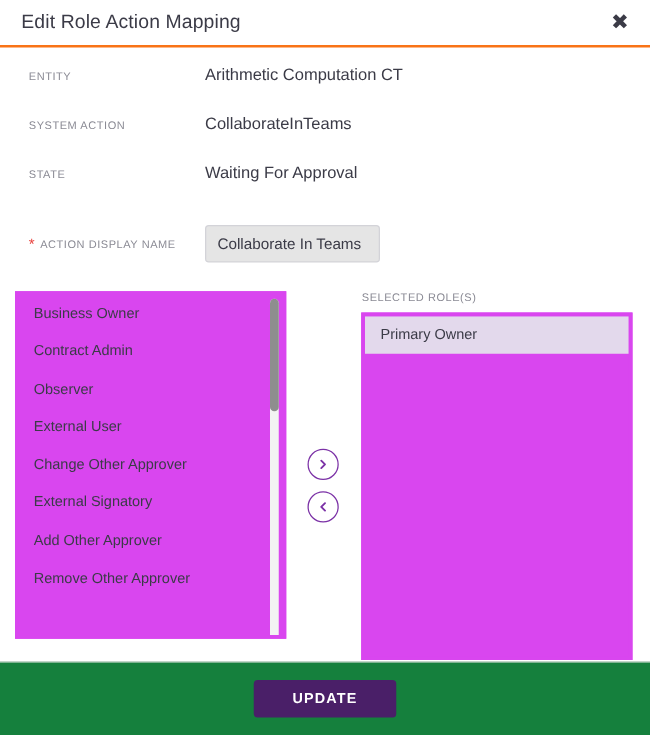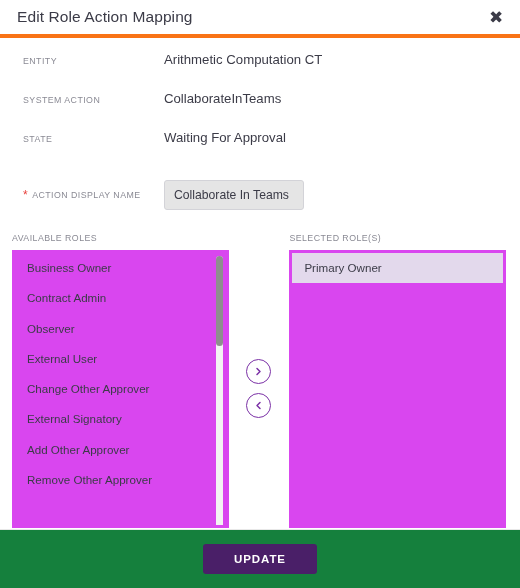--- a/index.html
+++ b/index.html
@@ -20,21 +20,21 @@
     display: flex;
     flex-direction: column;
     background: #ffffff;
     box-sizing: border-box;
   }
 
   
   .dialog-header {
     height: 38px;
     min-height: 38px;
-    border-bottom: 4px solid #f97316;
+    border-bottom: 2px solid #f97316;
     display: flex;
     align-items: center;
     justify-content: space-between;
     padding: 0 14px 0 17px;
     box-sizing: border-box;
   }
   .dialog-title {
     font-size: 15.5px;
     color: #3b3b47;
     letter-spacing: 0.1px;
@@ -255,21 +255,20 @@
       <div class="field-label">
         <span class="req-star">*</span>
         <span>ACTION DISPLAY NAME</span>
       </div>
       <input class="text-input" type="text" value="Collaborate In Teams" style="">
     </div>
 
     <div class="transfer">
 
       <div class="transfer-col col-left">
-        <div class="list-caption">AVAILABLE ROLES</div>
         <div class="list-box">
           <div class="list-item">Business Owner</div>
           <div class="list-item">Contract Admin</div>
           <div class="list-item">Observer</div>
           <div class="list-item">External User</div>
           <div class="list-item">Change Other Approver</div>
           <div class="list-item">External Signatory</div>
           <div class="list-item">Add Other Approver</div>
           <div class="list-item">Remove Other Approver</div>
           <div class="scrollbar-track">

